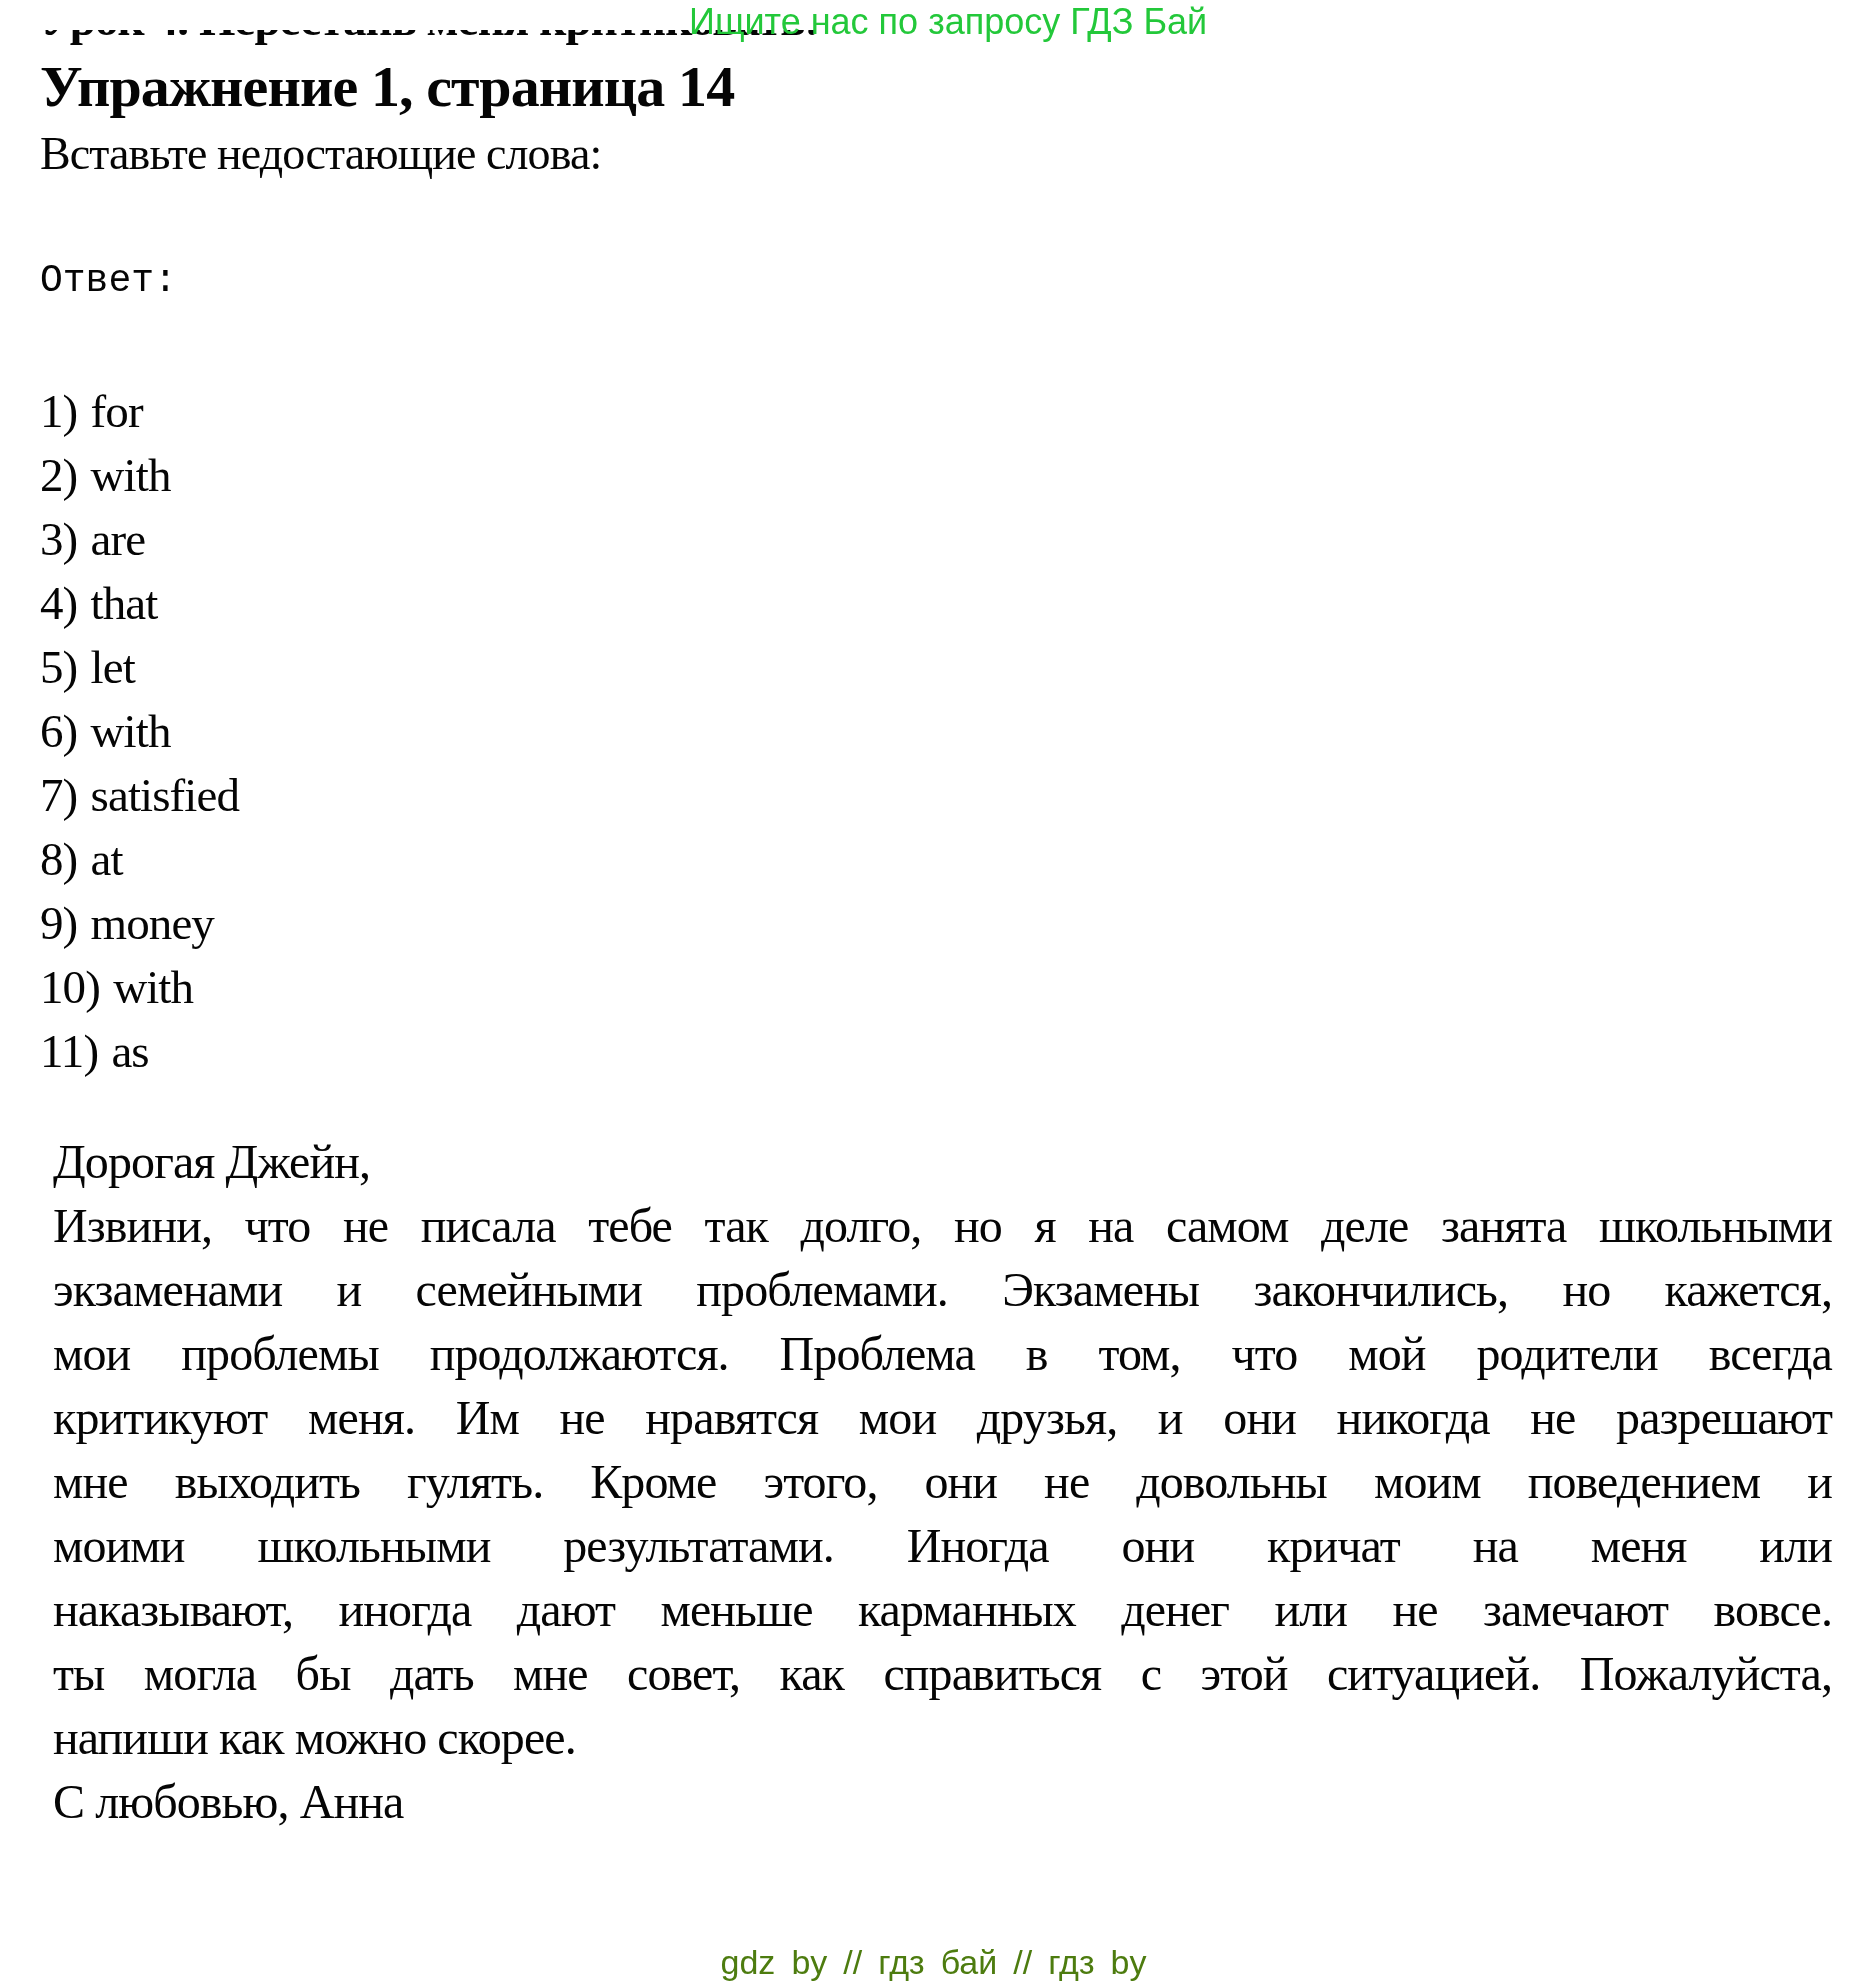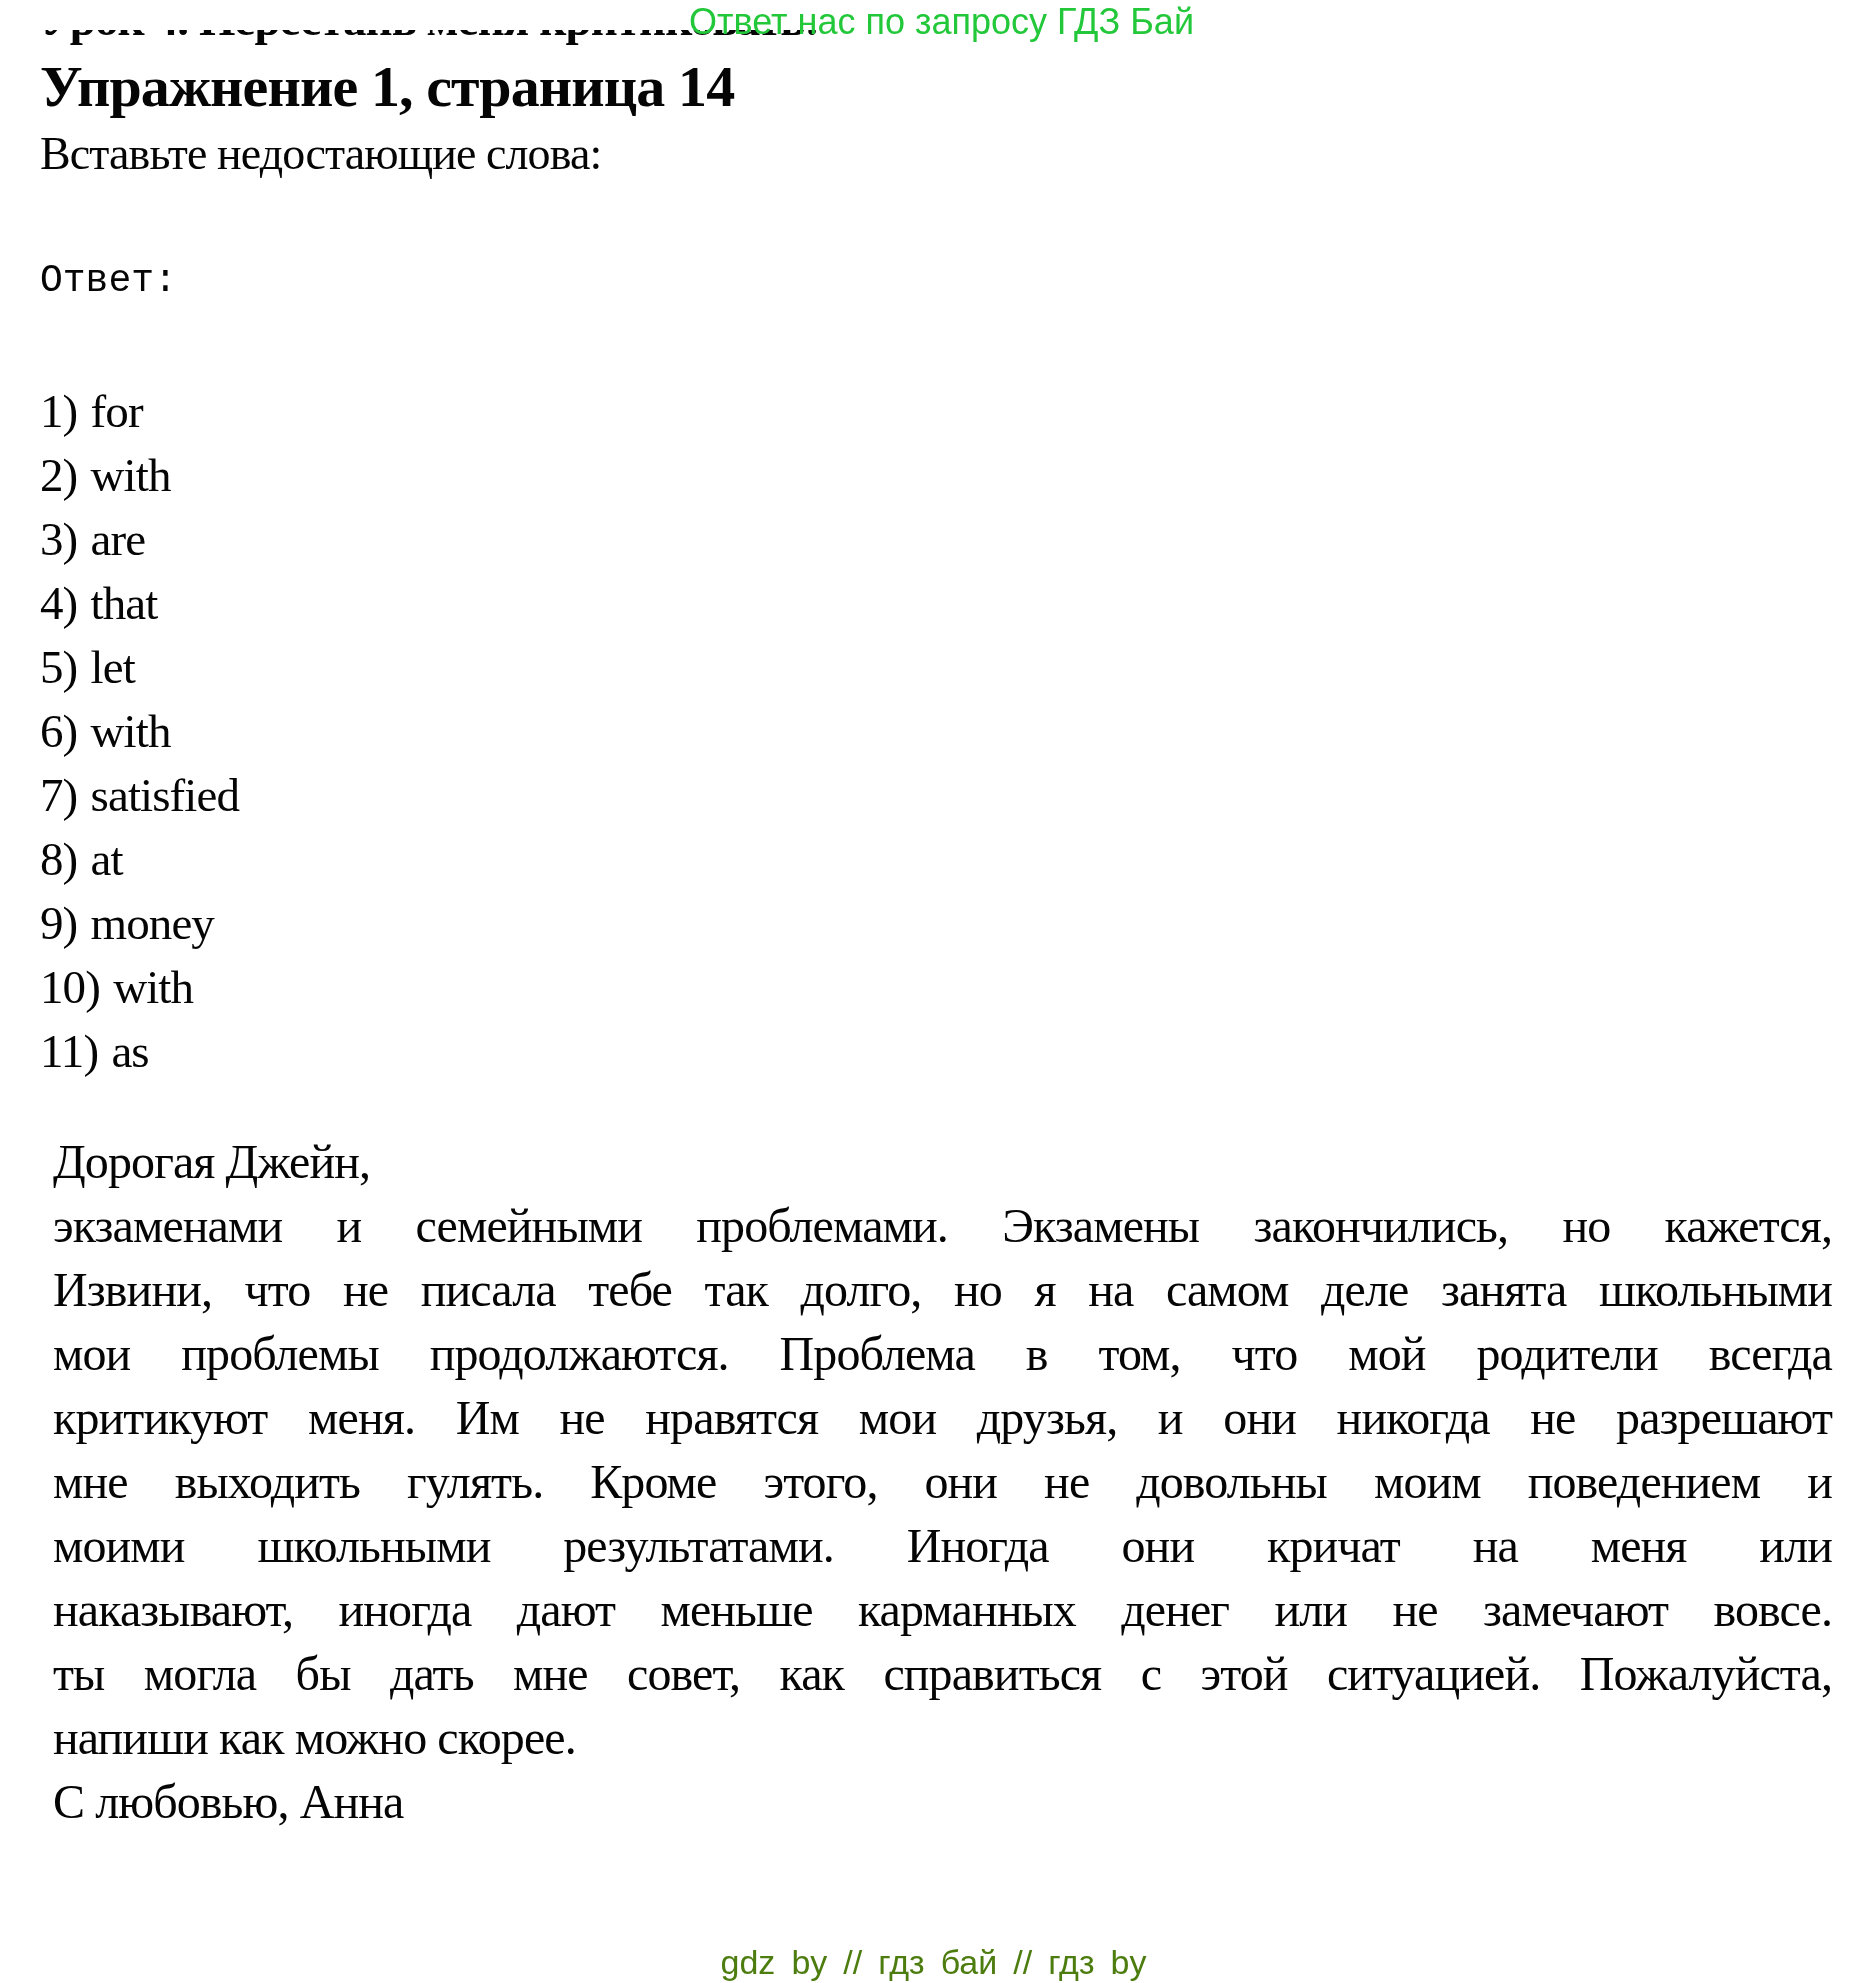--- a/index.html
+++ b/index.html
@@ -92,21 +92,21 @@
     white-space: nowrap;
   }
 </style>
 </head>
 <body style="background: rgb(255, 255, 255);">
 
 <div class="abs" id="clipped-title">Урок 4. Перестань меня критиковать!</div>
 
 <div class="abs" id="top-cover"></div>
 
-<div class="abs" id="promo" style="color: rgb(35, 200, 58);">Ответ нас по запросу ГДЗ Бай</div>
+<div class="abs" id="promo" style="color: rgb(35, 200, 58);">Ищите нас по запросу ГДЗ Бай</div>
 
 <div class="abs" id="exercise-title">Упражнение 1, страница 14</div>
 
 <div class="abs" id="task-instruction">Вставьте недостающие слова:</div>
 
 <div class="abs" id="answer-label">Ответ:</div>
 
 <div class="abs" id="answers">
 
 <div class="answer-row">
@@ -141,22 +141,22 @@
   </div>
     <div class="answer-row">
     <span class="answer-num">11)</span><span>as</span>
   </div>
   </div>
 
 <div class="abs" id="letter">
   <div class="letter-salutation">Дорогая Джейн,</div>
   <div id="letter-body">
 
-  <div class="letter-line">экзаменами и семейными проблемами. Экзамены закончились, но кажется,</div>
-      <div class="letter-line">Извини, что не писала тебе так долго, но я на самом деле занята школьными</div>
+  <div class="letter-line">Извини, что не писала тебе так долго, но я на самом деле занята школьными</div>
+      <div class="letter-line">экзаменами и семейными проблемами. Экзамены закончились, но кажется,</div>
       <div class="letter-line">мои проблемы продолжаются. Проблема в том, что мой родители всегда</div>
       <div class="letter-line">критикуют меня. Им не нравятся мои друзья, и они никогда не разрешают</div>
       <div class="letter-line">мне выходить гулять. Кроме этого, они не довольны моим поведением и</div>
       <div class="letter-line">моими школьными результатами. Иногда они кричат на меня или</div>
       <div class="letter-line">наказывают, иногда дают меньше карманных денег или не замечают вовсе.</div>
       <div class="letter-line">ты могла бы дать мне совет, как справиться с этой ситуацией. Пожалуйста,</div>
       <div class="letter-line">напиши как можно скорее.</div>
     </div>
   <div class="letter-signature">С любовью, Анна</div>
 </div>

